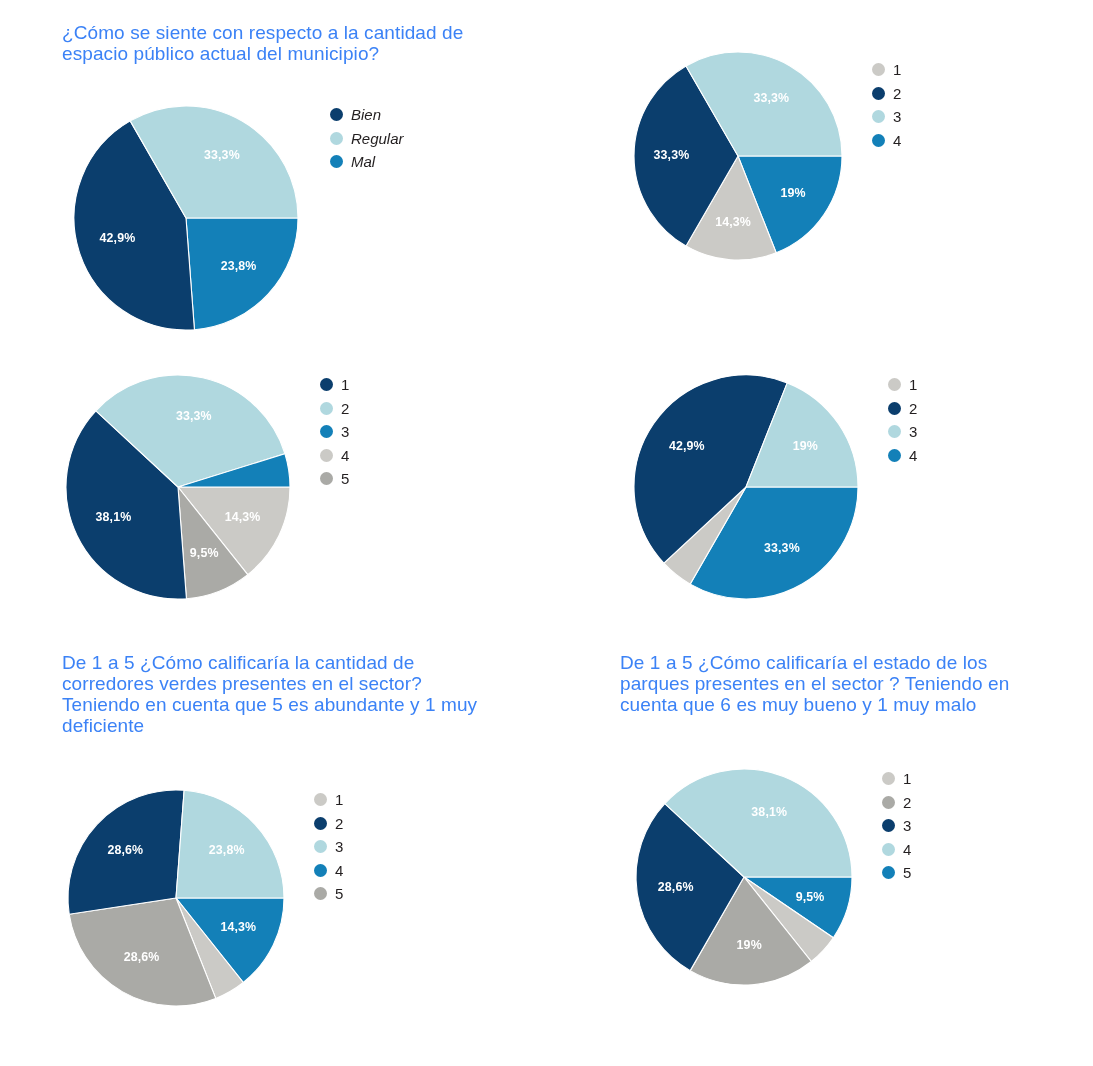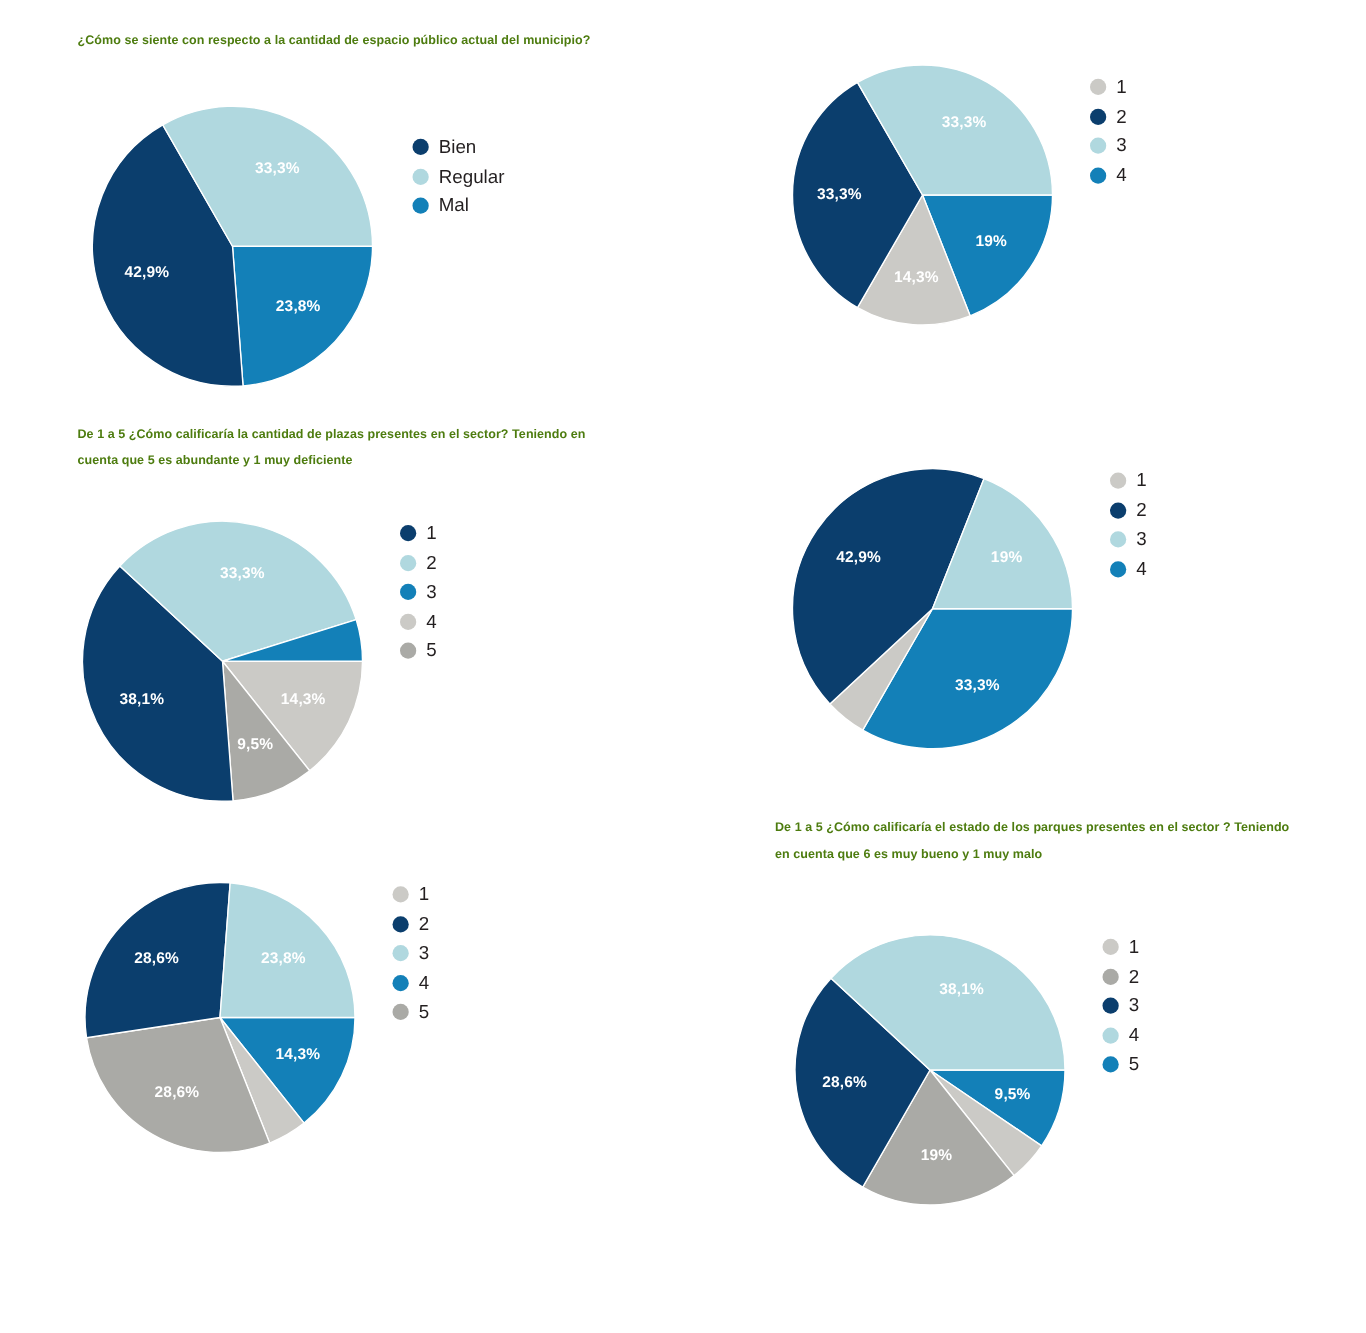--- a/index.html
+++ b/index.html
@@ -24,27 +24,27 @@
     grid-template-columns: 535px 535px;
     grid-template-rows: 315px 315px 340px;
     column-gap: 23px;
     padding: 22px 0 0 62px;
     box-sizing: border-box;
   }
   .cell {
     position: relative;
   }
   .q-title {
-    font-size: 10px;
+    font-size: 19px;
     line-height: 21px;
     letter-spacing: .005em;
-    color: #4d7c0f;
+    color: #3b82f6;
     margin: 0;
     max-width: 420px;
-    font-weight: 700;
+    font-weight: 400;
   }
   .chart-row {
     display: flex;
     align-items: flex-start;
   }
   .pie-wrap {
     position: relative;
   }
   .legend {
     display: flex;
@@ -78,21 +78,21 @@
     text-anchor: middle;
     letter-spacing: .01em;
   }
   
   #cell-0 .chart-row { margin-top: 38px; margin-left: 8px; }
   #cell-1 .chart-row { margin-top: 26px; margin-left: 10px; }
   #cell-2 .chart-row { margin-top: 34px; margin-left: 0px; }
   #cell-3 .chart-row { margin-top: 34px; margin-left: 10px; }
   #cell-4 .chart-row { margin-top: 50px; margin-left: 2px; }
   #cell-5 .chart-row { margin-top: 50px; margin-left: 12px; }
-  #cell-0 .legend { margin-left: 28px; margin-top: 25px; }
+  #cell-0 .legend { margin-left: 28px; margin-top: 1px; font-style: italic; }
   #cell-1 .legend { margin-left: 26px; margin-top: 10px; }
   #cell-2 .legend { margin-left: 26px; margin-top: 2px; }
   #cell-3 .legend { margin-left: 26px; margin-top: 2px; }
   #cell-4 .legend { margin-left: 26px; margin-top: 2px; }
   #cell-5 .legend { margin-left: 26px; margin-top: 2px; }
 </style>
 </head>
 <body>
 
 <div class="grid">
@@ -149,21 +149,20 @@
             <span class="legend-label">3</span>
           </div>
           <div class="legend-item">
             <span class="swatch" style="background: rgb(19, 128, 184);"></span>
             <span class="legend-label">4</span>
           </div>
         </div>
     </div>
   </div>
   <div class="cell" id="cell-2">
-    <p class="q-title">De 1 a 5 ¿Cómo calificaría la cantidad de plazas presentes en el sector? Teniendo en cuenta que 5 es abundante y 1 muy deficiente</p>
     <div class="chart-row">
       <div class="pie-wrap"><svg width="232" height="232" viewBox="0 0 232 232">
             <path d="M 116 116 L 228 116 A 112 112 0 0 1 185.75223141466859 203.62777078457788 Z" fill="#CBCAC6" stroke="#ffffff" stroke-width="1.1"></path>
             <path d="M 116 116 L 185.75223141466859 203.62777078457788 A 112 112 0 0 1 124.43660221912847 227.68179682918876 Z" fill="#AAAAA6" stroke="#ffffff" stroke-width="1.1"></path>
             <path d="M 116 116 L 124.43660221912847 227.68179682918876 A 112 112 0 0 1 33.87540122307324 39.845221583089085 Z" fill="#0B3E6D" stroke="#ffffff" stroke-width="1.1"></path>
             <path d="M 116 116 L 33.87540122307324 39.845221583089085 A 112 112 0 0 1 222.94482901162397 82.73134286337199 Z" fill="#B0D8DF" stroke="#ffffff" stroke-width="1.1"></path>
             <path d="M 116 116 L 222.94482901162397 82.73134286337199 A 112 112 0 0 1 228 115.99999999999987 Z" fill="#1380B8" stroke="#ffffff" stroke-width="1.1"></path>
             <text x="180.56748394739492" y="147.1297673730932" class="slice-label">14,3%</text>
             <text x="142.17766229238902" y="182.72894721862195" class="slice-label">9,5%</text>
             <text x="51.43251605260507" y="147.12976737309322" class="slice-label">38,1%</text>
@@ -218,20 +217,21 @@
             <span class="legend-label">3</span>
           </div>
           <div class="legend-item">
             <span class="swatch" style="background: rgb(19, 128, 184);"></span>
             <span class="legend-label">4</span>
           </div>
         </div>
     </div>
   </div>
   <div class="cell" id="cell-4">
+    <p class="q-title">De 1 a 5 ¿Cómo calificaría la cantidad de corredores verdes presentes en el sector? Teniendo en cuenta que 5 es abundante y 1 muy deficiente</p>
     <div class="chart-row">
       <div class="pie-wrap"><svg width="224" height="224" viewBox="0 0 224 224">
             <path d="M 112 112 L 220 112 A 108 108 0 0 1 179.26108029271614 196.49820754227153 Z" fill="#1380B8" stroke="#ffffff" stroke-width="1.1"></path>
             <path d="M 112 112 L 179.26108029271614 196.49820754227153 A 108 108 0 0 1 151.7574516899452 212.41586047593114 Z" fill="#CBCAC6" stroke="#ffffff" stroke-width="1.1"></path>
             <path d="M 112 112 L 151.7574516899452 212.41586047593114 A 108 108 0 0 1 5.225611568305283 128.22436362504172 Z" fill="#AAAAA6" stroke="#ffffff" stroke-width="1.1"></path>
             <path d="M 112 112 L 5.225611568305283 128.22436362504172 A 108 108 0 0 1 120.13529499701679 4.306838771853691 Z" fill="#0B3E6D" stroke="#ffffff" stroke-width="1.1"></path>
             <path d="M 112 112 L 120.13529499701679 4.306838771853691 A 108 108 0 0 1 220 112.00000000000007 Z" fill="#B0D8DF" stroke="#ffffff" stroke-width="1.1"></path>
             <text x="174.26150237784512" y="142.0179899669113" class="slice-label">14,3%</text>
             <text x="77.56544551893438" y="171.93192686448955" class="slice-label">28,6%</text>
             <text x="61.317390469096665" y="65.00162246270637" class="slice-label">28,6%</text>

